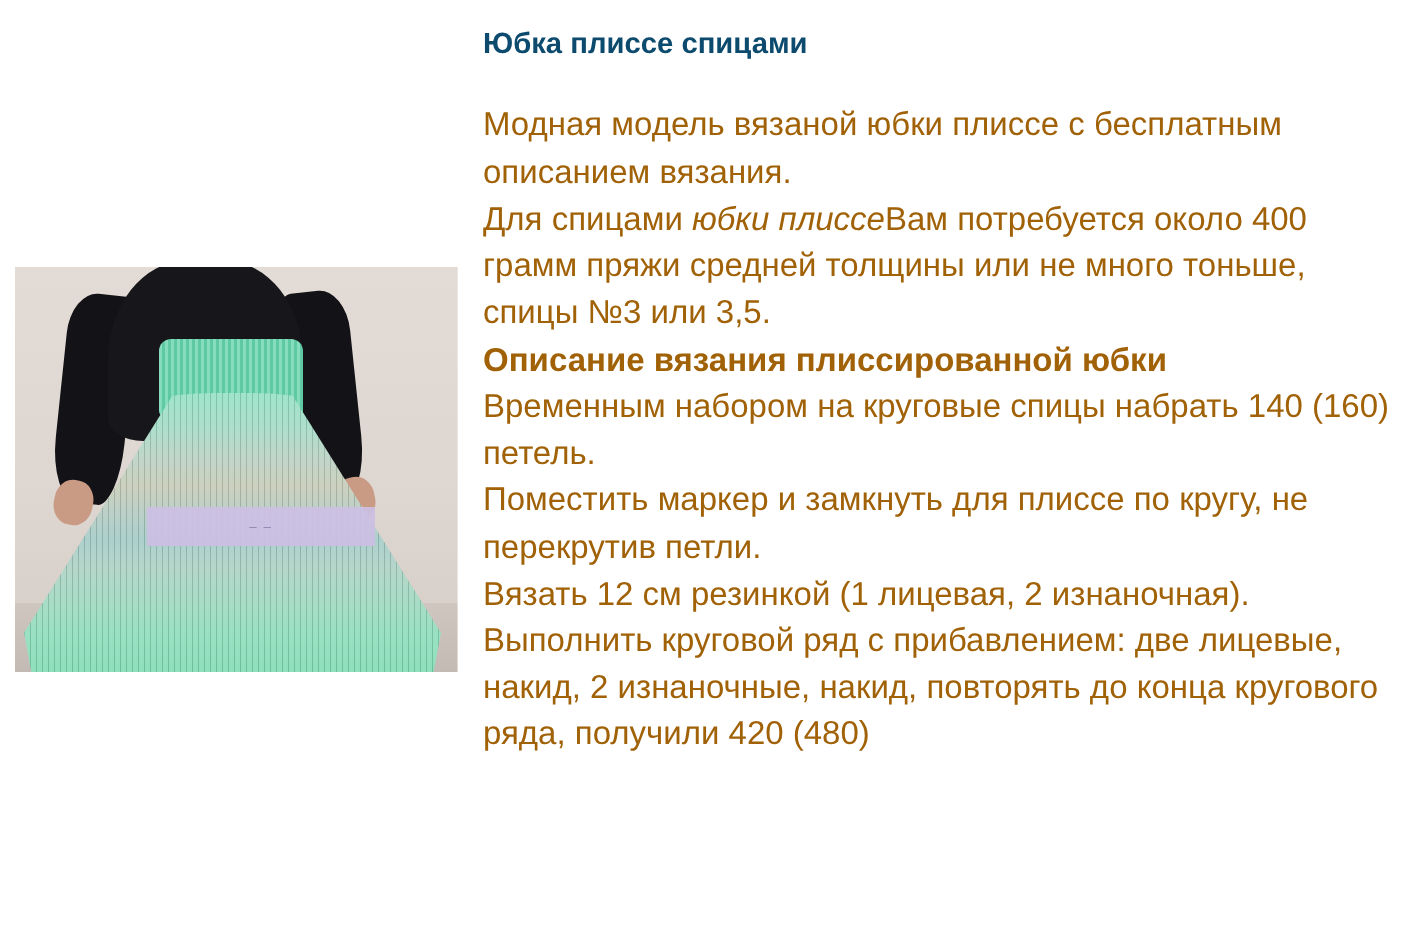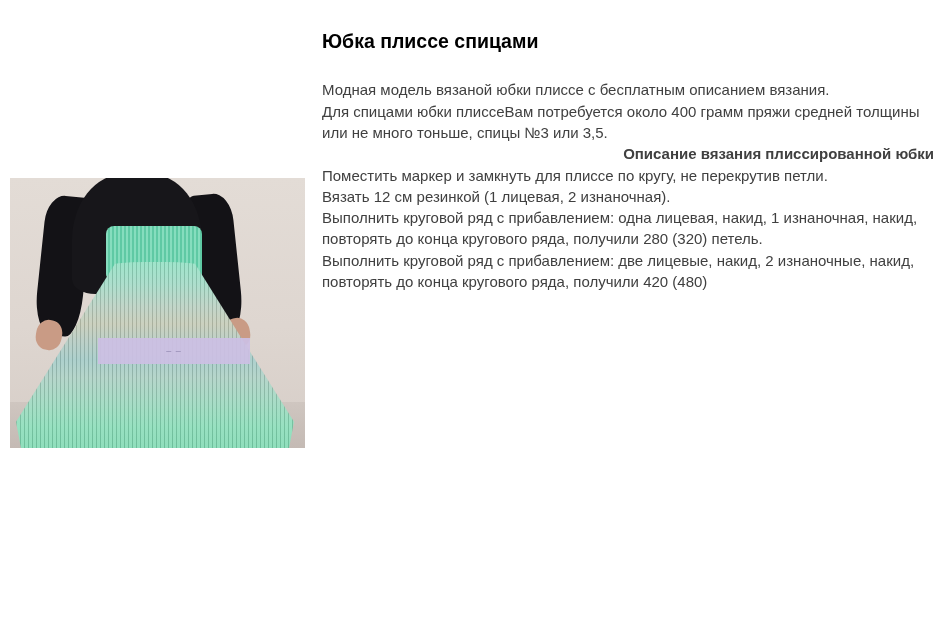--- a/index.html
+++ b/index.html
@@ -173,35 +173,35 @@
   
   .article {
     position: absolute;
     left: 322px;
     top: 18px;
     width: 612px;
   }
   .title {
     font-size: 19.5px;
     font-weight: bold;
-    color: #000000;
-    margin: 12px 0 26px 0;
+    color: #0c4a6e;
+    margin: 0 0 26px 0;
     line-height: 1.2;
   }
   .body p {
     margin: 0;
-    font-size: 15px;
+    font-size: 22px;
     line-height: 1.42;
-    color: #404040;
+    color: #a16207;
   }
   .body .strong {
     font-weight: bold;
-    text-align: right;
   }
   .body .ital {
+    font-style: italic;
   }
 </style>
 </head>
 <body>
 
 <div class="page">
 
   <div class="photo-wrap">
     <div class="photo">
       <div class="bg-wall"></div>
@@ -225,20 +225,20 @@
   <div class="article">
     <h1 class="title">Юбка плиссе спицами</h1>
 
     <div class="body">
       <p>Модная модель вязаной юбки плиссе с бесплатным описанием вязания.</p>
 
       <p><span>Для спицами </span><span class="ital">юбки плиссе</span><span>Вам потребуется около 400 грамм пряжи средней толщины или не много тоньше, спицы №3 или 3,5.</span></p>
 
       <p class="strong">Описание вязания плиссированной юбки</p>
 
+      <p>Временным набором на круговые спицы набрать 140 (160) петель.</p>
       <p>Поместить маркер и замкнуть для плиссе по кругу, не перекрутив петли.</p>
       <p>Вязать 12 см резинкой (1 лицевая, 2 изнаночная).</p>
-      <p>Выполнить круговой ряд с прибавлением: одна лицевая, накид, 1 изнаночная, накид, повторять до конца кругового ряда, получили 280 (320) петель.</p>
       <p>Выполнить круговой ряд с прибавлением: две лицевые, накид, 2 изнаночные, накид, повторять до конца кругового ряда, получили 420 (480)</p>
     </div>
   </div>
 
 </div>
 
 </body></html>

